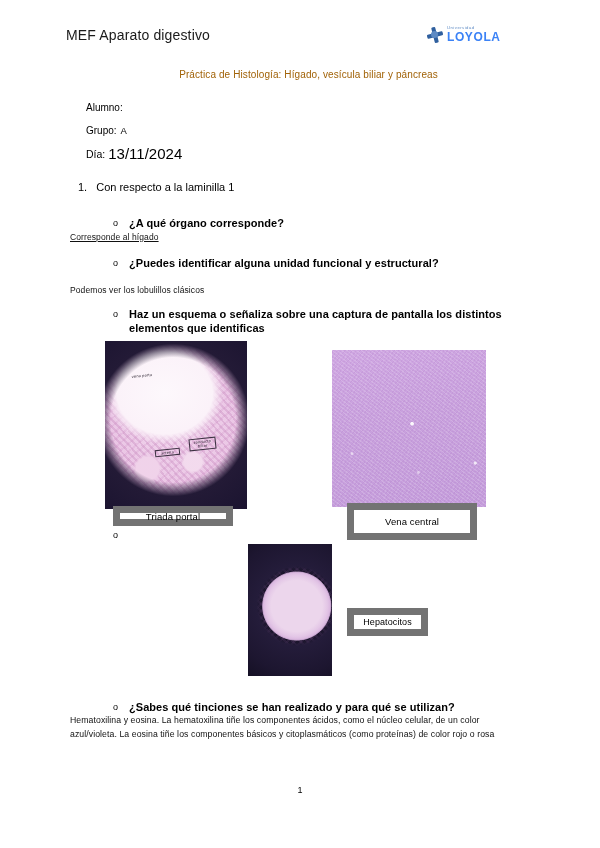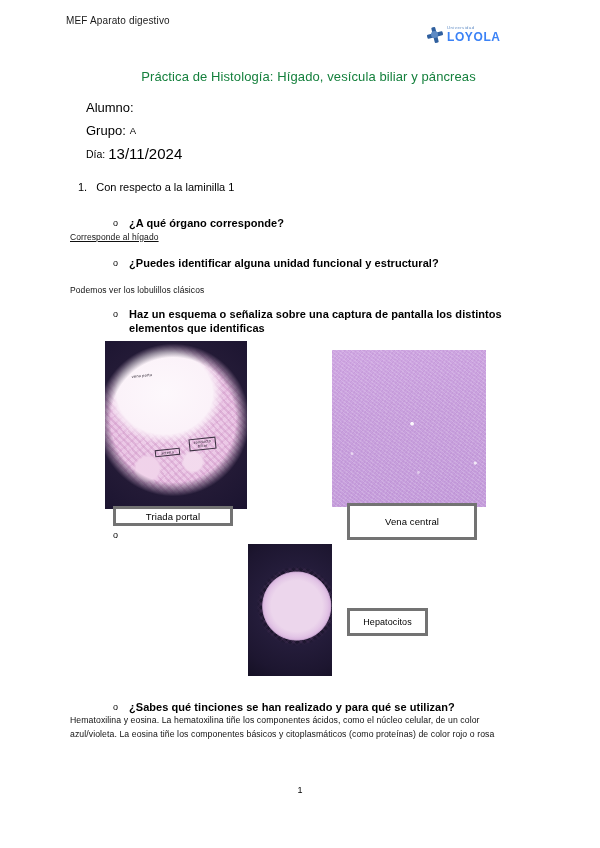--- a/index.html
+++ b/index.html
@@ -18,22 +18,22 @@
 
   .page {
     position: absolute;
     inset: 0;
   }
 
   
   .doc-header {
     position: absolute;
     left: 66px;
-    top: 15px;
-    font-size: 10px;
+    top: 27px;
+    font-size: 14px;
     letter-spacing: 0.15px;
     color: #1a1a1a;
     white-space: nowrap;
   }
 
   .logo {
     position: absolute;
     left: 426px;
     top: 26px;
     display: flex;
@@ -83,39 +83,39 @@
     color: #3b82f6;
   }
 
   
   .doc-title {
     position: absolute;
     left: 17px;
     right: 0;
     top: 69px;
     text-align: center;
-    font-size: 13px;
-    color: #15803d;
+    font-size: 10px;
+    color: #a16207;
     letter-spacing: 0.1px;
   }
 
   
   .meta {
     position: absolute;
     left: 86px;
     top: 96px;
     font-size: 11px;
   }
   .meta-row {
     height: 23px;
     display: flex;
     align-items: center;
     white-space: nowrap;
   }
-  .meta-label { font-size: 13px; }
+  .meta-label { font-size: 10px; }
   .meta-value {
     font-size: 9.5px;
     margin-left: 4px;
   }
   .meta-row.dia .meta-label { font-size: 10.5px; }
   .meta-row.dia .meta-value { font-size: 15px; margin-left: 3px; }
 
   
   .num-item {
     position: absolute;
@@ -244,21 +244,21 @@
       radial-gradient(circle at 58% 47%, #ecd6ec 0 30%, #e3c6e6 36%, #d8b4de 40%, rgba(0,0,0,0) 41%),
       repeating-linear-gradient(44deg, rgba(150,95,165,0.22) 0 2px, rgba(255,255,255,0) 2px 5px),
       repeating-linear-gradient(-44deg, rgba(165,110,180,0.18) 0 2px, rgba(255,255,255,0) 2px 5px),
       #181226;
   }
 
   
   .label-box {
     position: absolute;
     box-sizing: border-box;
-    border: 3px solid #737373;
+    border: 7px solid #737373;
     background: #ffffff;
     display: flex;
     align-items: center;
     justify-content: center;
     font-size: 9.5px;
     color: #000;
     letter-spacing: 0.1px;
   }
   .lb-triada    { left: 113px; top: 506px; width: 120px; height: 20px; }
   .lb-vena      { left: 347px; top: 503px; width: 130px; height: 37px; }

